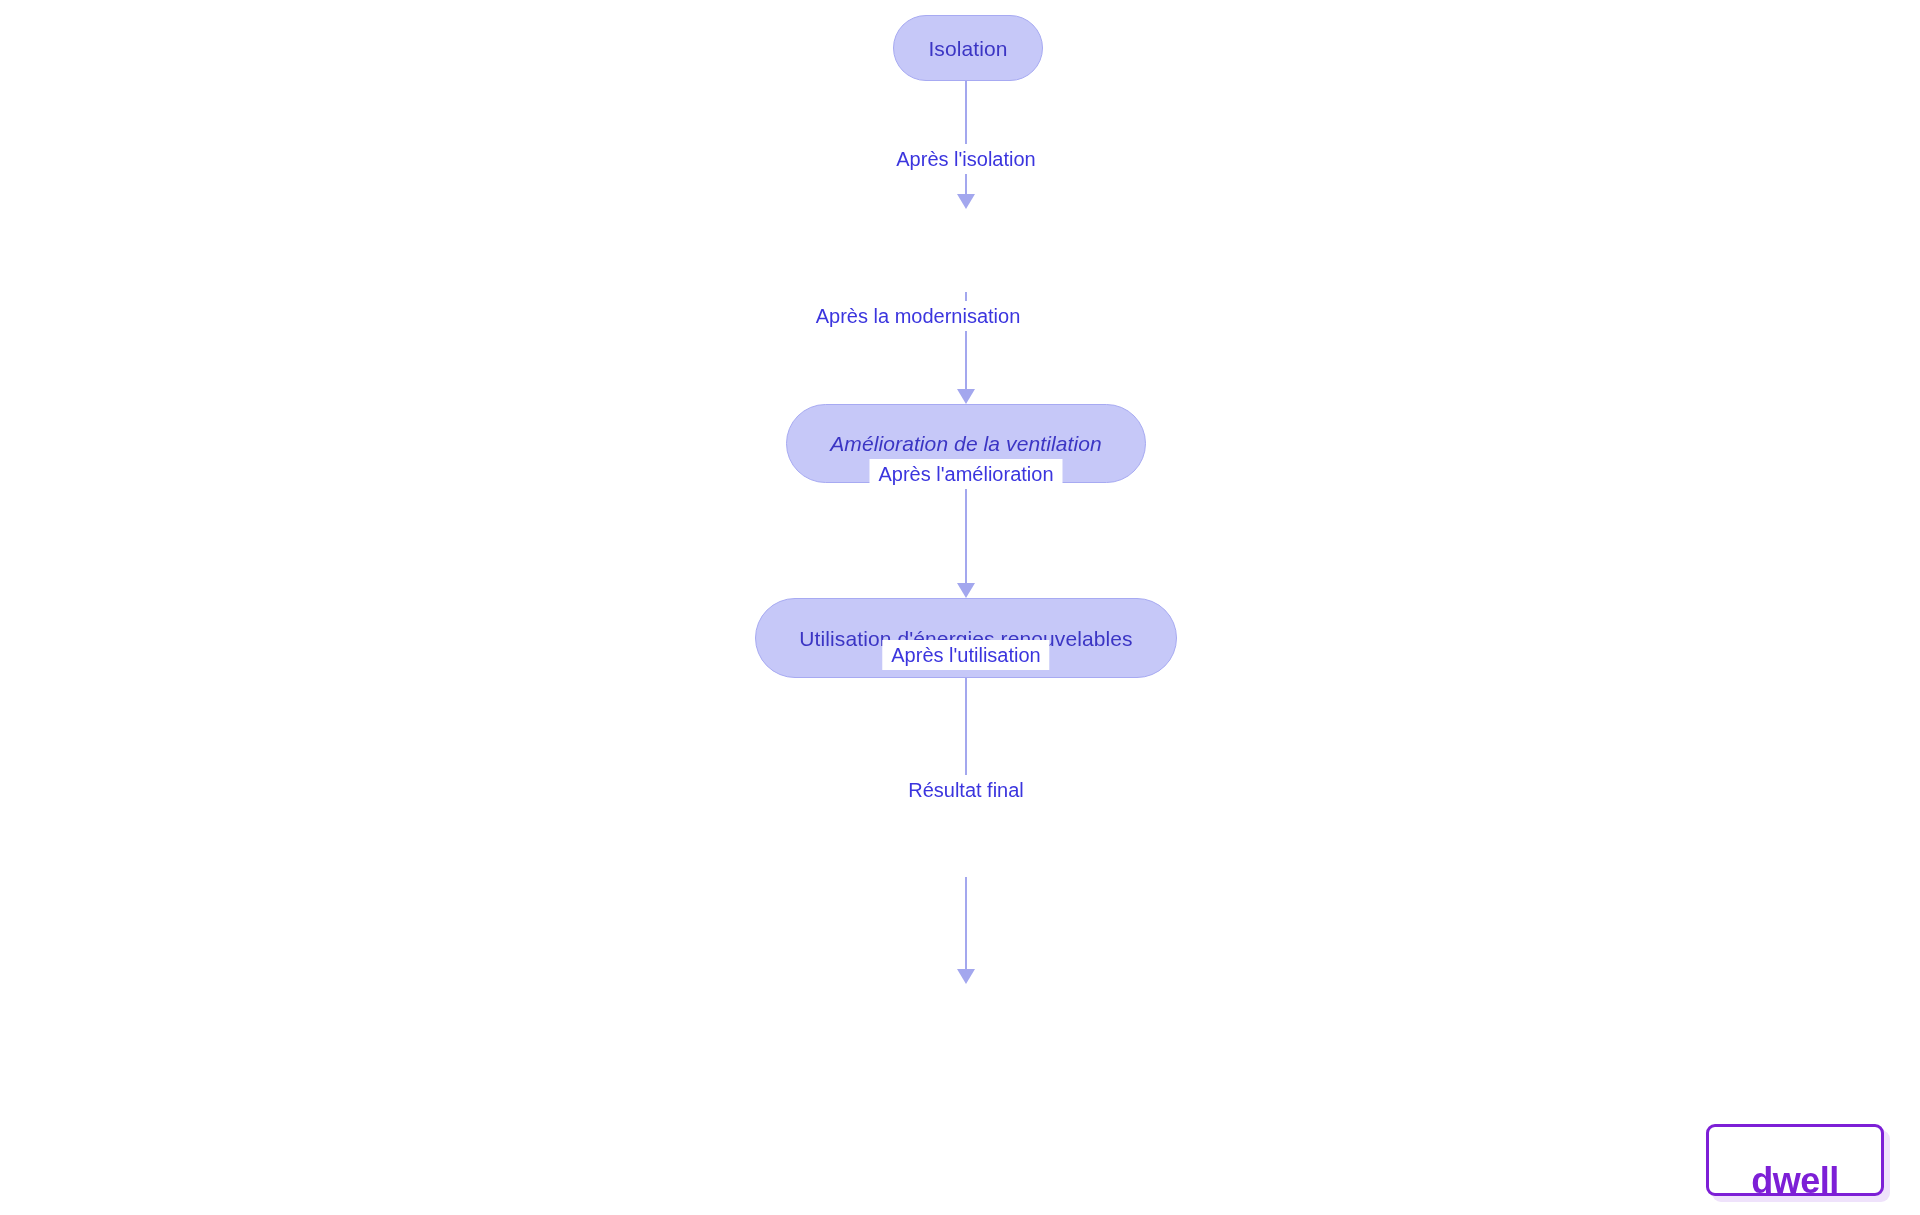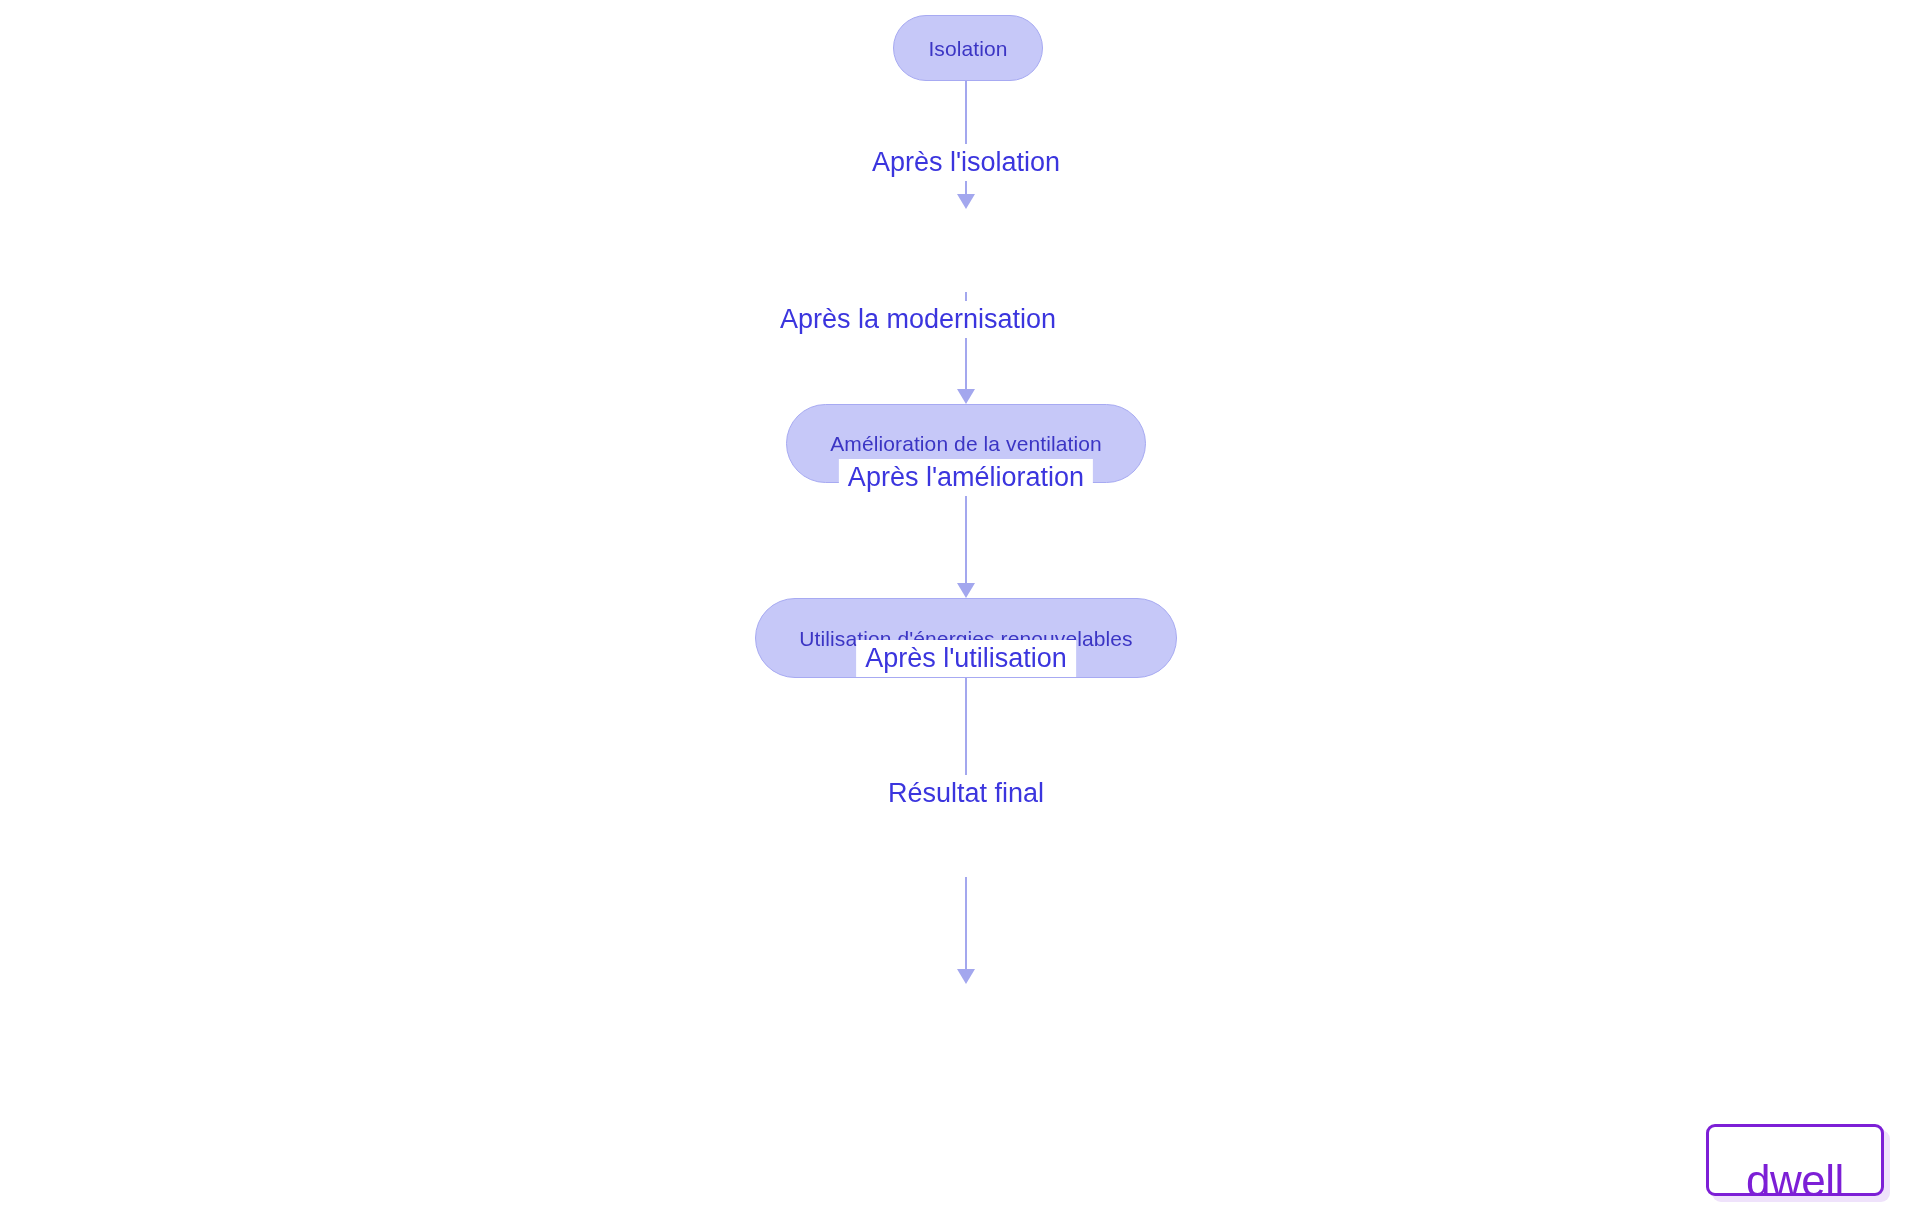--- a/index.html
+++ b/index.html
@@ -53,21 +53,21 @@
     height: 0;
     border-left: 9px solid transparent;
     border-right: 9px solid transparent;
     border-top: 15px solid #a3a7ee;
   }
   .edge-label {
     position: absolute;
     transform: translateX(-50%);
     background: #ffffff;
     color: #3b35de;
-    font-size: 27px;
+    font-size: 20px;
     line-height: 1;
     padding: 5px 9px;
     white-space: nowrap;
   }
 
   
   #watermark {
     position: absolute;
     left: 1706px;
     top: 1124px;
@@ -77,38 +77,38 @@
     background: #ffffff;
     border: 3px solid #7d1fd6;
     border-radius: 9px;
     box-shadow: 6px 6px 0 0 #efe2fb;
     display: flex;
     align-items: center;
     justify-content: center;
   }
   #watermark .logo-text {
     color: #7d1fd6;
-    font-size: 44px;
-    font-weight: normal;
+    font-size: 36px;
+    font-weight: bold;
     letter-spacing: -0.5px;
     line-height: 1;
     margin-top: 41px;
   }
 </style>
 </head>
 <body>
 
 <div id="flow-canvas">
 
   <div class="node" style="left:893px; top:15px; width:150px; height:66px;">
     <span>Isolation</span>
   </div>
 
 
-  <div class="node" style="left:786px; top:404px; width:360px; height:79px;">
+  <div class="node" style="left:786px; top:404px; width:360px; height:79px;font-style:italic;">
     <span>Amélioration de la ventilation</span>
   </div>
 
   <div class="node" style="left:755px; top:598px; width:422px; height:80px;">
     <span>Utilisation d'énergies renouvelables</span>
   </div>
 
 
 
   <div class="edge-line" style="left:964.9px; top:81px; height:113px;"></div>

